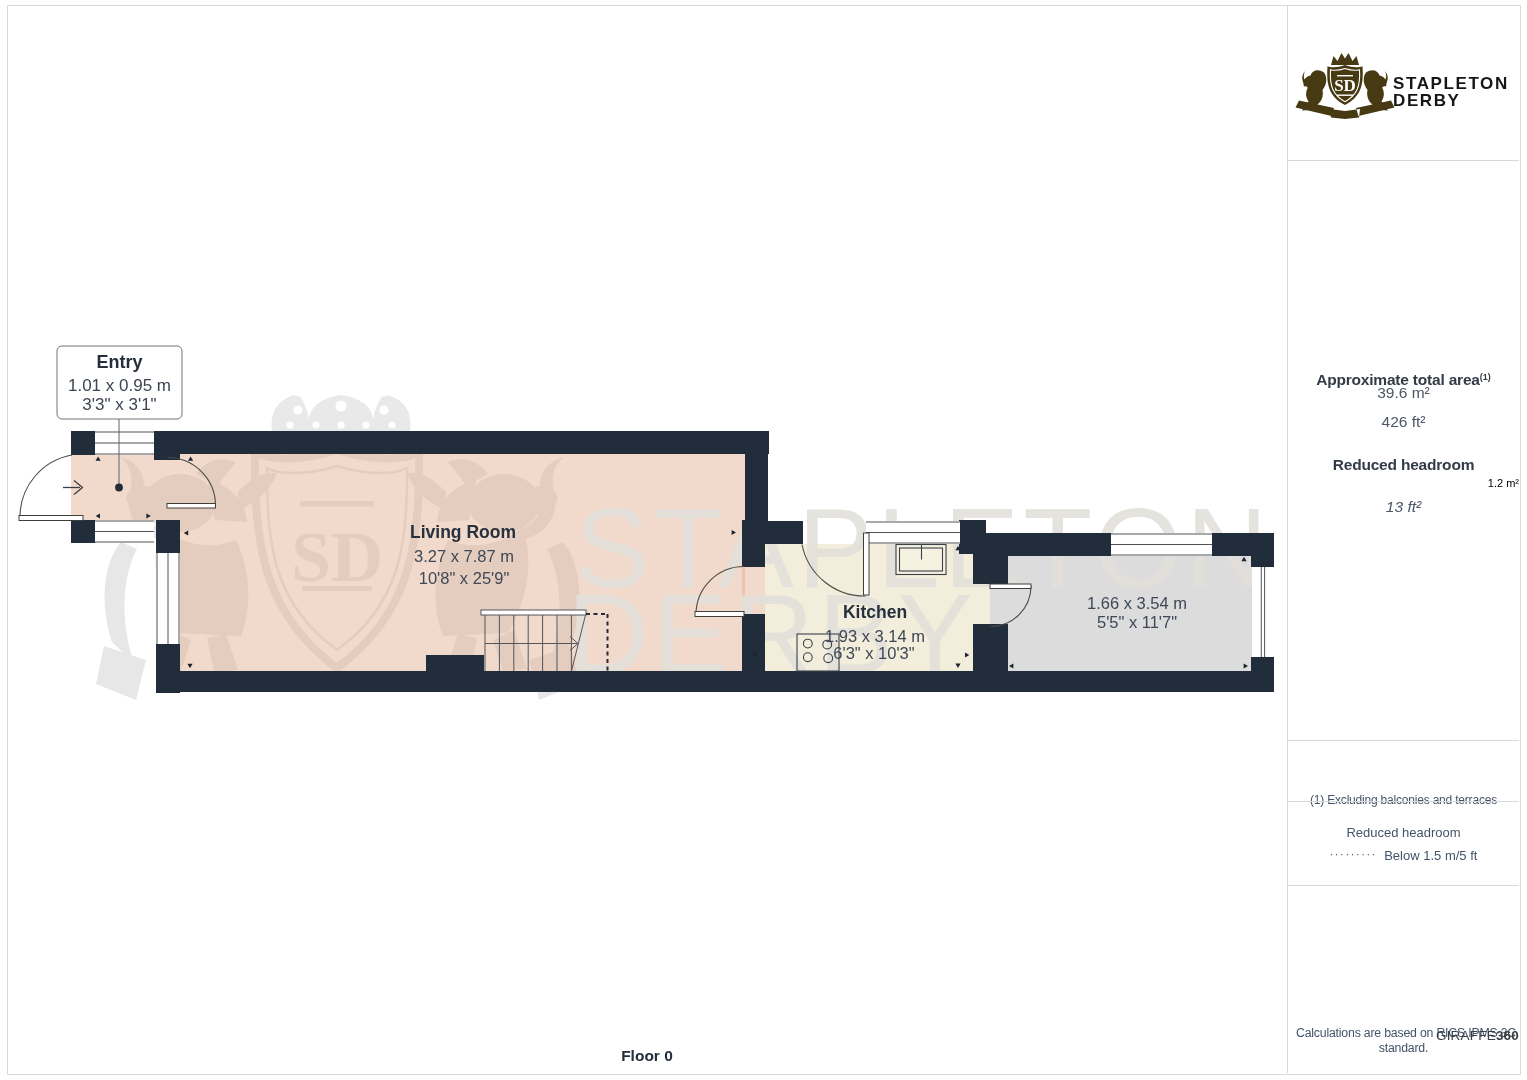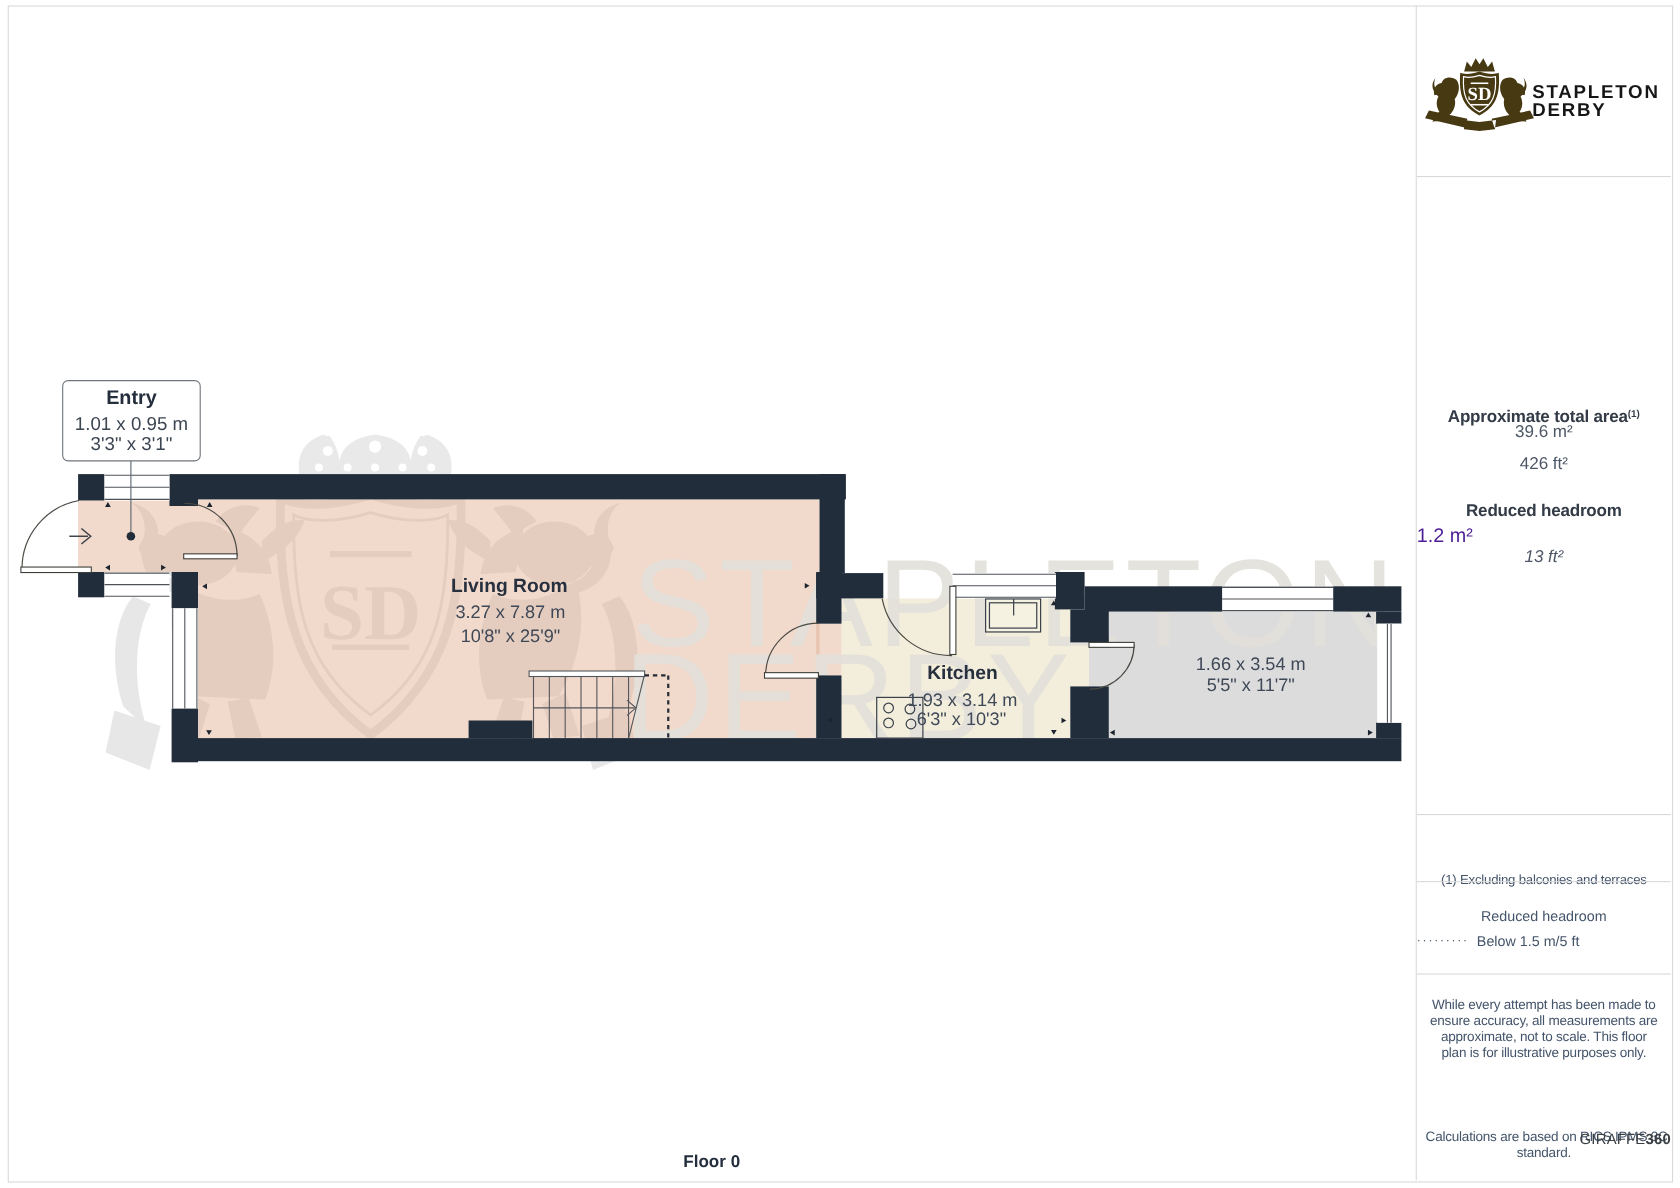--- a/index.html
+++ b/index.html
@@ -302,37 +302,34 @@
     <text x="105" y="39" font-size="17" font-weight="bold" fill="#161616" letter-spacing="1.6">STAPLETON</text>
     <text x="105" y="55.5" font-size="17" font-weight="bold" fill="#161616" letter-spacing="1.6">DERBY</text>
   </svg>
 
   <div class="abs" style="left:0;top:155px;width:231px;height:1px;background:#d9d9d9;"></div>
 
   <div class="abs" style="left:0;top:366px;width:231px;text-align:center;font-size:15.5px;font-weight:bold;color:#333b47;letter-spacing:-0.2px;">Approximate total area<span style="font-size:9px;vertical-align:5px;letter-spacing:0;">(1)</span></div>
   <div class="abs" style="left:0;top:379px;width:231px;text-align:center;font-size:15.5px;color:#4d5766;">39.6 m²</div>
   <div class="abs" style="left:0;top:408px;width:231px;text-align:center;font-size:15.5px;color:#4d5766;">426 ft²</div>
   <div class="abs" style="left:0;top:450.5px;width:231px;text-align:center;font-size:15.5px;font-weight:bold;color:#333b47;letter-spacing:-0.2px;">Reduced headroom</div>
-  <div class="abs" style="left:0;top:472px;width:231px;text-align:left;font-size:18px;color:#4c1d95;">1.2 m²</div>
+  <div class="abs" style="left:0;top:472px;width:231px;text-align:right;font-size:11px;color:#000000;">1.2 m²</div>
   <div class="abs" style="left:0;top:492.5px;width:231px;text-align:center;font-size:15.5px;color:#4d5766;font-style:italic;">13 ft²</div>
 
   <div class="abs" style="left:0;top:735px;width:231px;height:1px;background:#d9d9d9;"></div>
 
   <div class="abs" style="left:0;top:760px;width:231px;text-align:center;font-size:12px;letter-spacing:-0.2px;color:#44546a;margin-top:28px;">(1) Excluding balconies and terraces</div>
 
   <div class="abs" style="left:0;top:796px;width:231px;height:1px;background:#d9d9d9;"></div>
 
   <div class="abs" style="left:0;top:820px;width:231px;text-align:center;font-size:13px;color:#44546a;">Reduced headroom</div>
-  <div class="abs" style="left:0;top:843px;width:231px;font-size:13px;color:#44546a;">
+  <div class="abs" style="left:0;top:843px;width:231px;text-align:center;font-size:13px;color:#44546a;">
     <span style="letter-spacing:1.6px;font-size:11px;vertical-align:2px;">·········</span>&nbsp;&nbsp;Below 1.5 m/5 ft
   </div>
 
   <div class="abs" style="left:0;top:880px;width:231px;height:1px;background:#d9d9d9;"></div>
 
-  <div class="abs" style="left:8px;top:901px;width:215px;text-align:center;font-size:12.3px;line-height:14.6px;letter-spacing:-0.2px;color:#44546a;">
-    While every attempt has been made to<br>ensure accuracy, all measurements are<br>approximate, not to scale. This floor<br>plan is for illustrative purposes only.
-  </div>
   <div class="abs" style="left:8px;top:977px;width:215px;text-align:center;font-size:12.3px;line-height:14.6px;letter-spacing:-0.2px;color:#44546a;white-space:nowrap;margin-top:44px;">
     Calculations are based on RICS IPMS 3C<br>standard.
   </div>
 
   <div class="abs" style="left:0;top:1023px;width:231px;text-align:right;font-size:13.5px;color:#3a3f44;letter-spacing:0.2px;">GIRAFFE<b>360</b></div>
 </div>
 
 </body></html>

